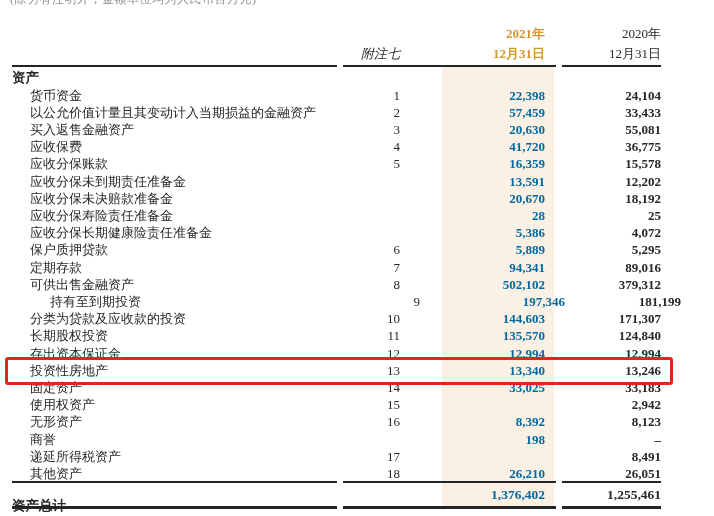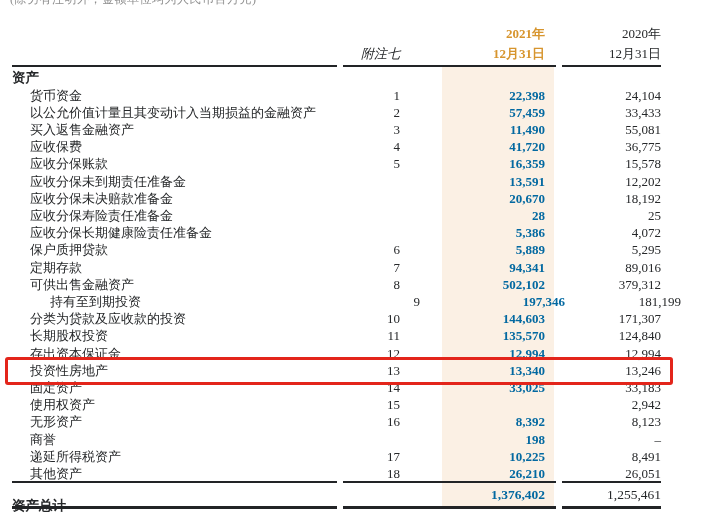--- a/index.html
+++ b/index.html
@@ -38,21 +38,21 @@
   }
   .rows-host{position:absolute;left:0;top:0;width:714px;height:516px;}
   .t-row{
     position:absolute;left:0;width:714px;height:17.2px;line-height:17.2px;
     font-size:13px;
   }
   .t-row .cell{position:absolute;top:0;height:17.2px;white-space:nowrap;}
   .c-label{left:30px;}
   .c-note{right:314px;width:80px;text-align:right;}
   .c-2021{right:169px;width:130px;text-align:right;color:#0369a1;font-weight:bold;}
-  .c-2020{right:53px;width:130px;text-align:right;}
+  .c-2020{right:53px;width:130px;text-align:right;font-weight:bold;}
   .total-row{
     position:absolute;left:0;top:486px;width:714px;height:18px;line-height:18px;
     font-size:13.5px;
   }
   .total-row .cell{position:absolute;top:0;height:18px;white-space:nowrap;}
   .total-row .c-label{left:12px;font-weight:bold;margin-top:11px;}
   .highlight-box{
     position:absolute;left:5px;width:662px;height:22px;
     border:3.5px solid #e3251b;border-radius:3px;
     display:none;pointer-events:none;
@@ -88,21 +88,21 @@
     </div>
       <div class="t-row" style="top: 103.8px;">
       <span class="cell c-label">以公允价值计量且其变动计入当期损益的金融资产</span>
       <span class="cell c-note">2</span>
       <span class="cell c-2021">57,459</span>
       <span class="cell c-2020">33,433</span>
     </div>
       <div class="t-row" style="top: 121px;">
       <span class="cell c-label">买入返售金融资产</span>
       <span class="cell c-note">3</span>
-      <span class="cell c-2021">11,490</span>
+      <span class="cell c-2021">20,630</span>
       <span class="cell c-2020">55,081</span>
     </div>
       <div class="t-row" style="top: 138.2px;">
       <span class="cell c-label">应收保费</span>
       <span class="cell c-note">4</span>
       <span class="cell c-2021">41,720</span>
       <span class="cell c-2020">36,775</span>
     </div>
       <div class="t-row" style="top: 155.4px;">
       <span class="cell c-label">应收分保账款</span>
@@ -201,21 +201,20 @@
     </div>
       <div class="t-row" style="top: 430.6px;">
       <span class="cell c-label">商誉</span>
       <span class="cell c-note"></span>
       <span class="cell c-2021">198</span>
       <span class="cell c-2020">–</span>
     </div>
       <div class="t-row" style="top: 447.8px;">
       <span class="cell c-label">递延所得税资产</span>
       <span class="cell c-note">17</span>
-      <span class="cell c-2021">10,225</span>
       <span class="cell c-2020">8,491</span>
     </div>
       <div class="t-row" style="top: 465px;">
       <span class="cell c-label">其他资产</span>
       <span class="cell c-note">18</span>
       <span class="cell c-2021">26,210</span>
       <span class="cell c-2020">26,051</span>
     </div>
     </div>
 

